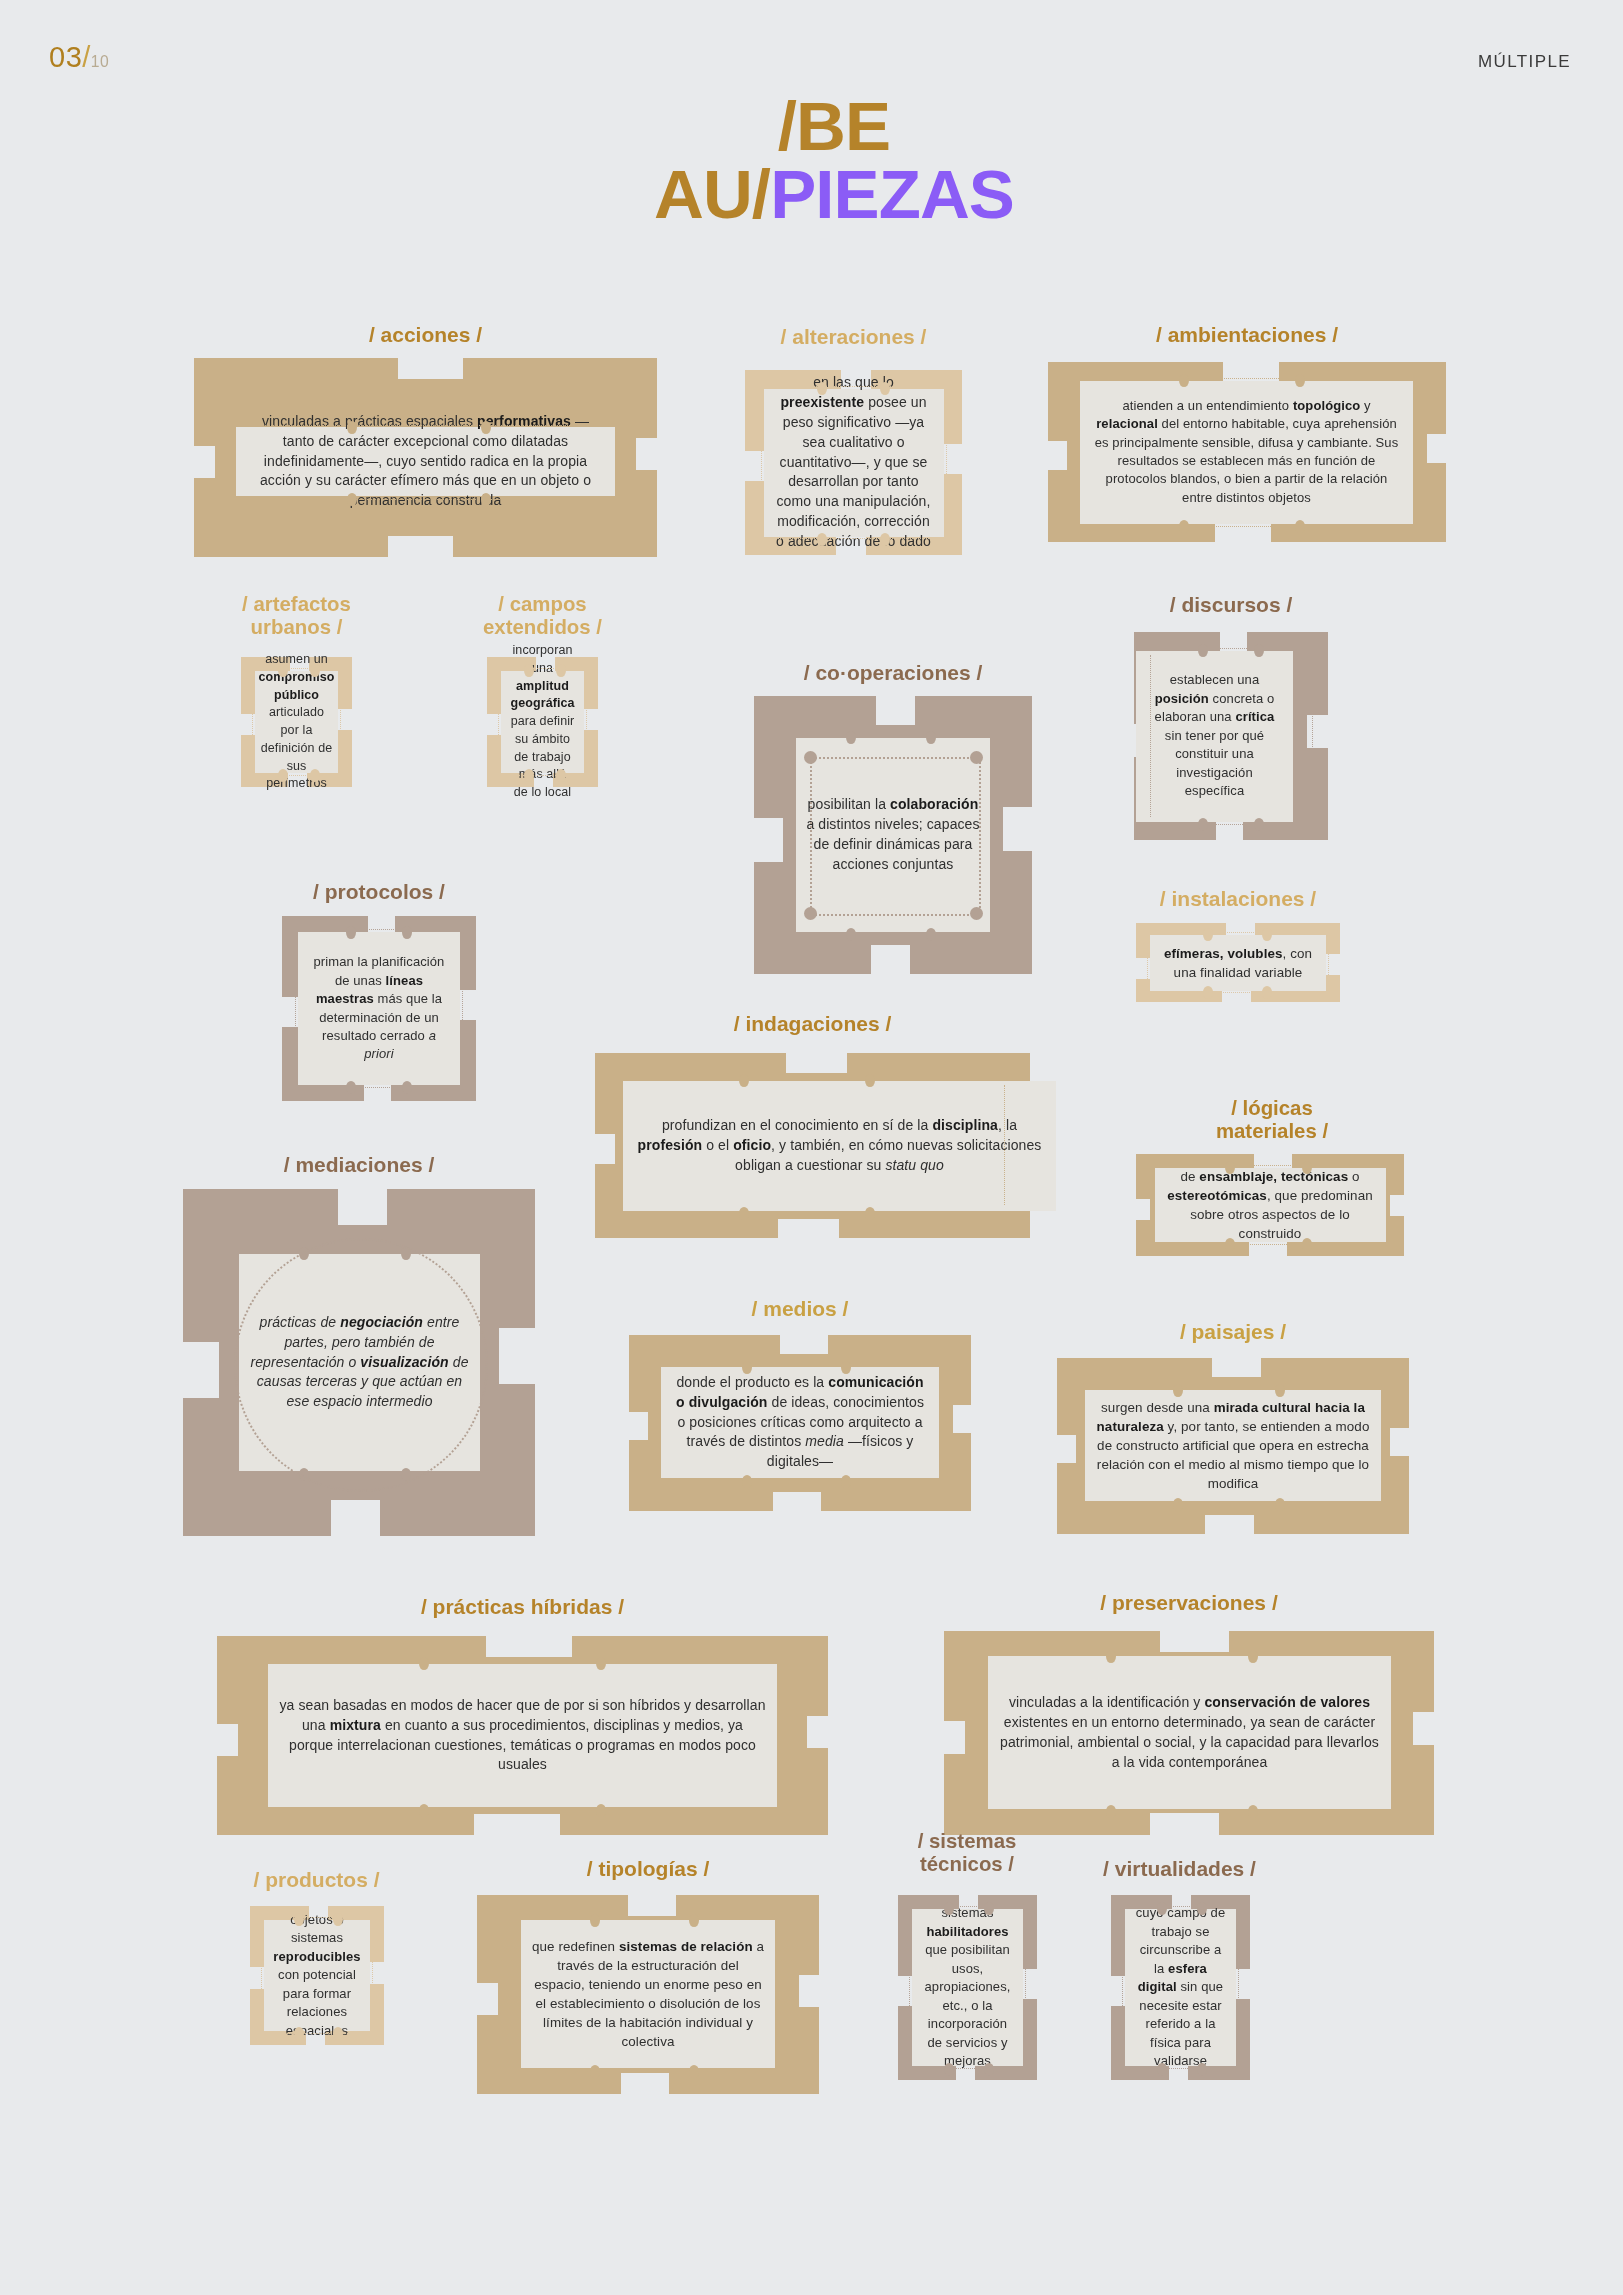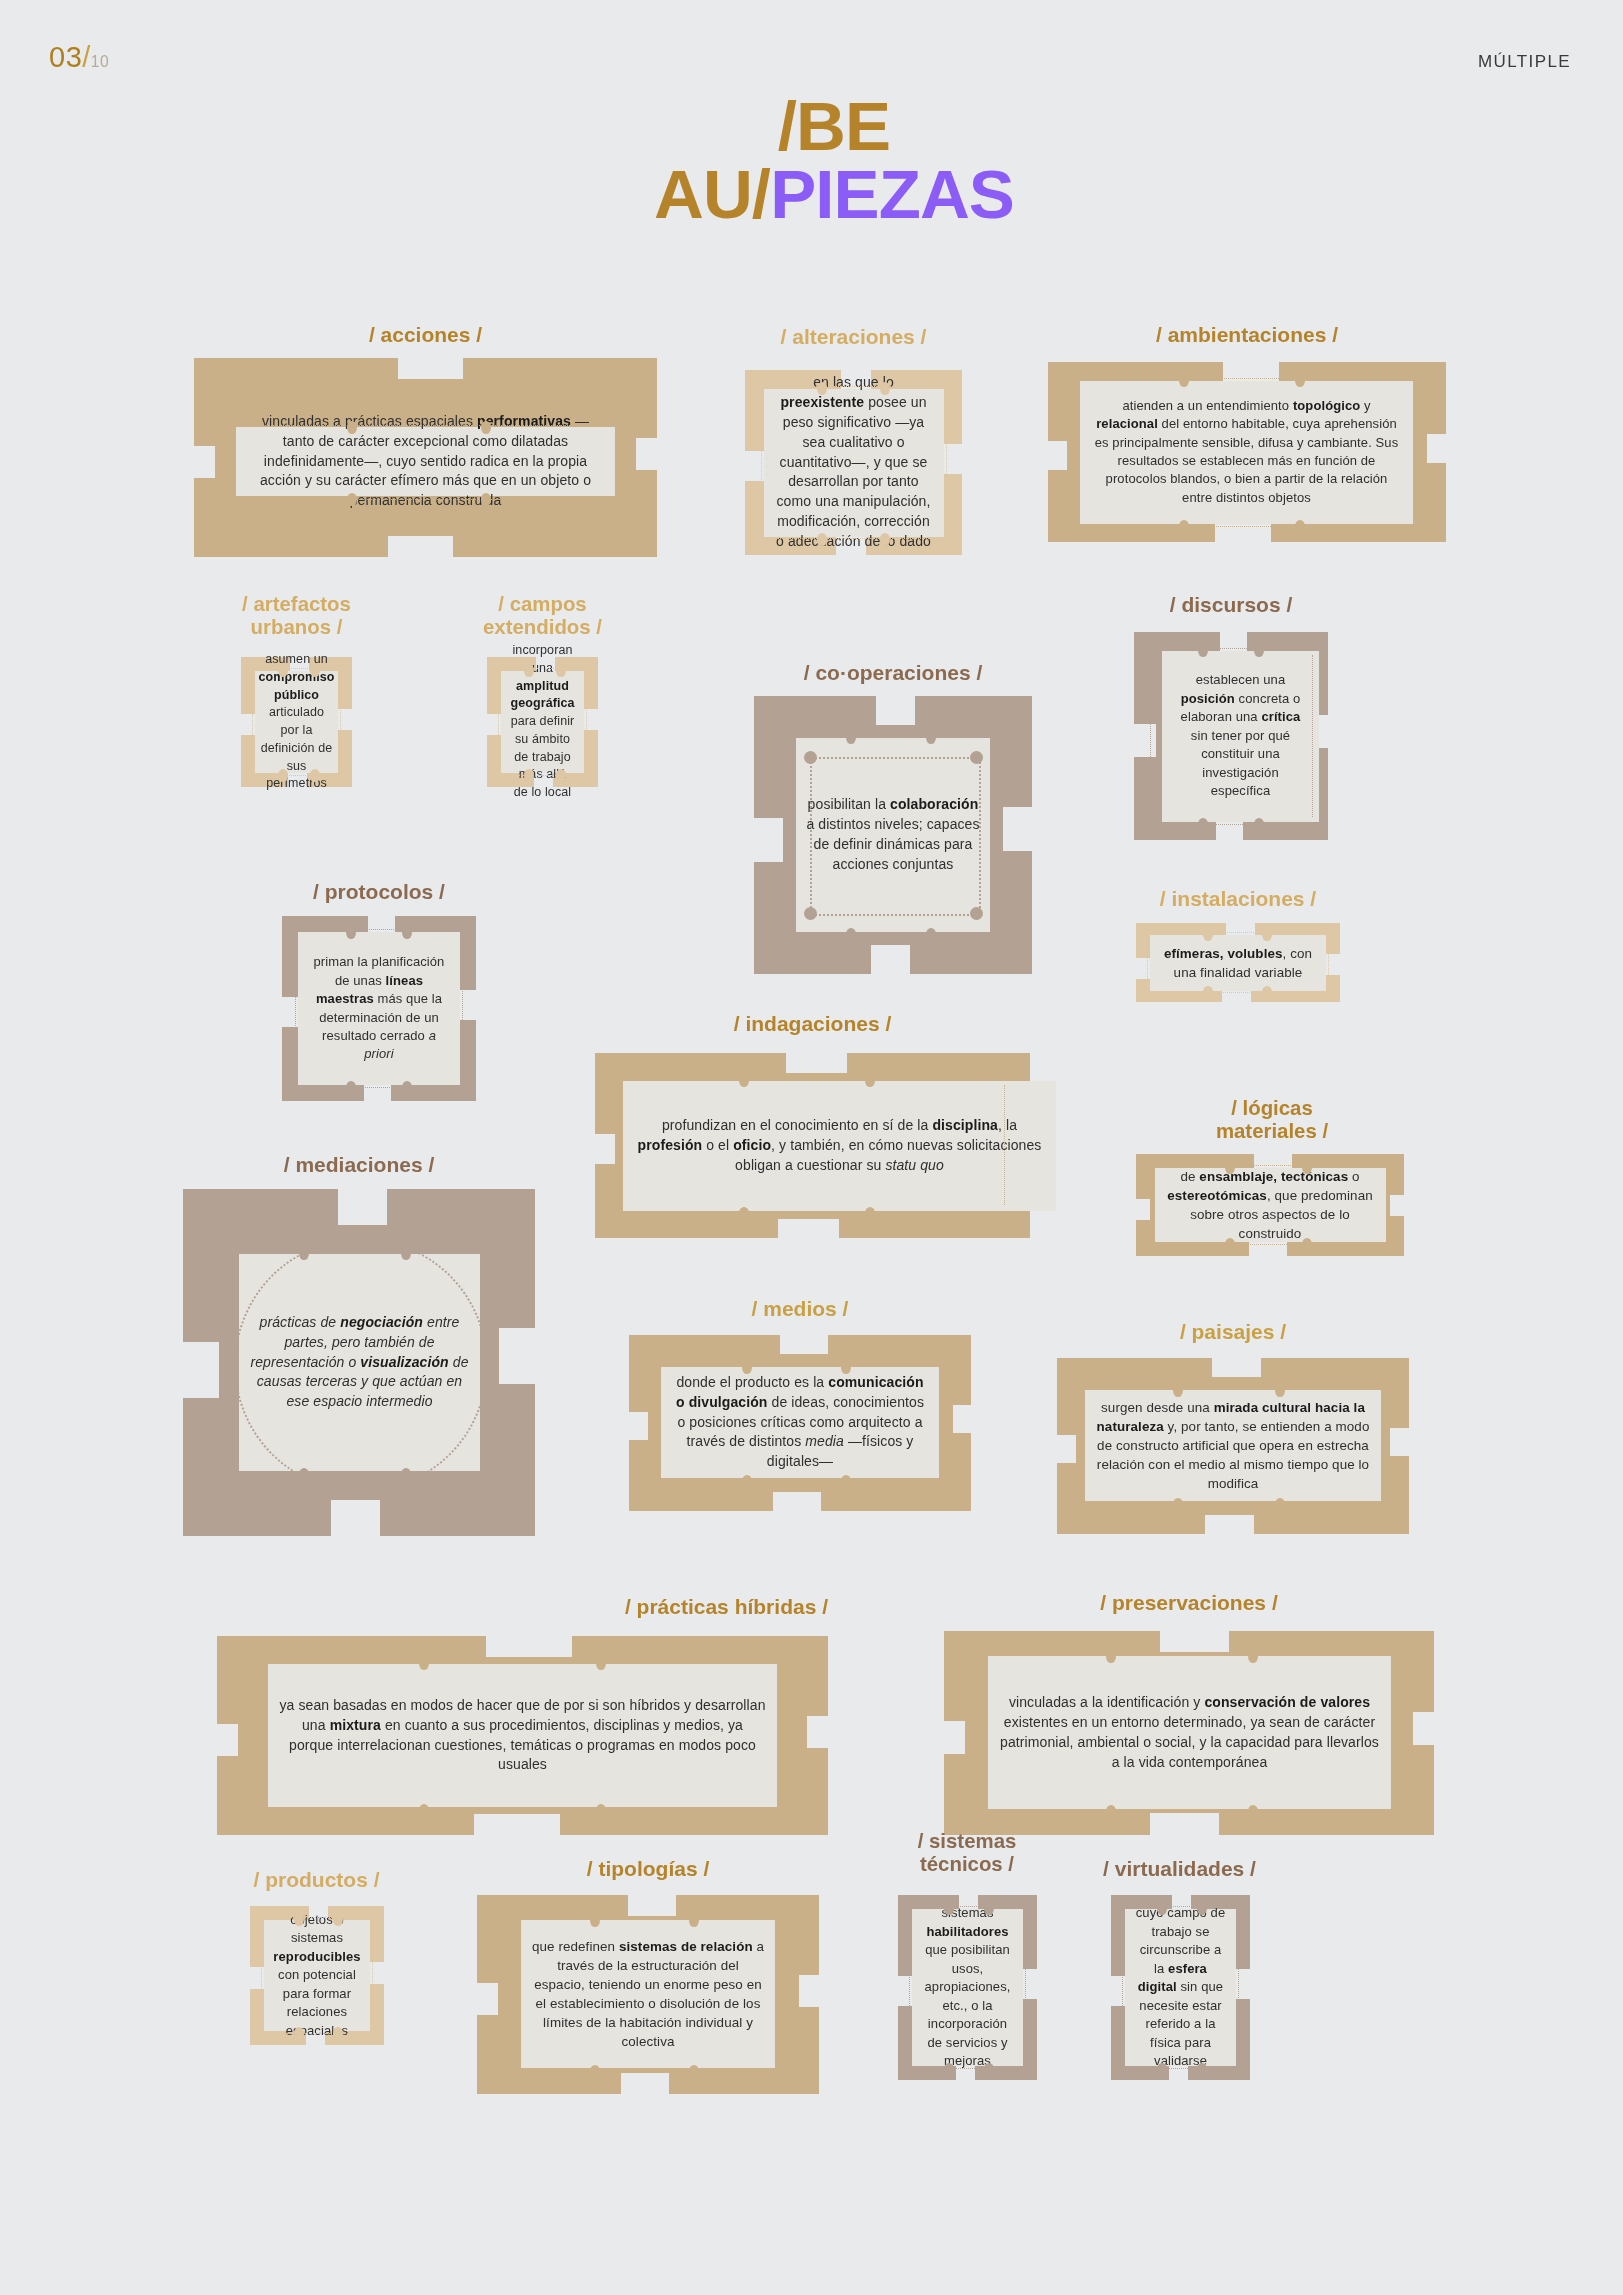--- a/index.html
+++ b/index.html
@@ -189,21 +189,21 @@
       <div class="dot" style="left: 50px; top: 211px; width: 13px; height: 13px; background: rgb(179, 161, 148);"></div>
       <div class="dot" style="left: 216px; top: 211px; width: 13px; height: 13px; background: rgb(179, 161, 148);"></div>
     </div>
     <div class="card-title" style="left: 1134px; top: 594px; width: 194px; font-size: 21px; color: rgb(139, 106, 79);">/ discursos /</div>
     <div class="card" style="left: 1134px; top: 632px; width: 194px; height: 208px;">
       <div class="frame-bg" style="background: rgb(179, 161, 148);"></div>
       <div class="notch" style="left: 86px; top: -0.9px; width: 27px; height: 23px;"></div>
       <div class="notch" style="left: -0.9px; top: 92px; width: 23px; height: 33px;"></div>
       <div class="notch" style="left: 173px; top: 83px; width: 23px; height: 33px;"></div>
       <div class="notch" style="left: 82px; top: 186px; width: 27px; height: 23px;"></div>
-      <div class="inner" style="left: 28px; top: 18.5px; width: 157px; height: 171px; padding: 6.5px 10.2px; justify-content: flex-end;">
+      <div class="inner" style="left: 2px; top: 18.5px; width: 157px; height: 171px; padding: 6.5px 10.2px; justify-content: flex-end;">
         <div class="body-text" style="font-size: 13px;">establecen una <b>posición</b> concreta o elaboran una <b>crítica</b> sin tener por qué constituir una investigación específica</div>
       </div>
       <div class="dotline" style="left: 23px; top: 15.7px; width: 148px; height: 0px; border-top: 1.9px dotted rgb(179, 161, 148); opacity: 0.95;"></div>
       <div class="dotline" style="left: 23px; top: 192px; width: 148px; height: 0px; border-top: 1.9px dotted rgb(179, 161, 148); opacity: 0.95;"></div>
       <div class="dotline" style="left: 15.7px; top: 23px; height: 162px; width: 0px; border-left: 1.9px dotted rgb(179, 161, 148); opacity: 0.95;"></div>
       <div class="dotline" style="left: 178px; top: 23px; height: 162px; width: 0px; border-left: 1.9px dotted rgb(179, 161, 148); opacity: 0.95;"></div>
       <div class="dot" style="left: 64px; top: 12px; width: 10.2px; height: 13px; background: rgb(179, 161, 148);"></div>
       <div class="dot" style="left: 120px; top: 12px; width: 10.2px; height: 13px; background: rgb(179, 161, 148);"></div>
       <div class="dot" style="left: 64px; top: 186px; width: 10.2px; height: 13px; background: rgb(179, 161, 148);"></div>
       <div class="dot" style="left: 120px; top: 186px; width: 10.2px; height: 13px; background: rgb(179, 161, 148);"></div>
@@ -335,21 +335,21 @@
       </div>
       <div class="dotline" style="left: 32px; top: 30px; width: 287px; height: 0px; border-top: 1.9px dotted rgb(201, 176, 136); opacity: 0.95;"></div>
       <div class="dotline" style="left: 32px; top: 145px; width: 287px; height: 0px; border-top: 1.9px dotted rgb(201, 176, 136); opacity: 0.95;"></div>
       <div class="dotline" style="left: 25px; top: 37px; height: 102px; width: 0px; border-left: 1.9px dotted rgb(201, 176, 136); opacity: 0.95;"></div>
       <div class="dotline" style="left: 326px; top: 37px; height: 102px; width: 0px; border-left: 1.9px dotted rgb(201, 176, 136); opacity: 0.95;"></div>
       <div class="dot" style="left: 116px; top: 26px; width: 10.2px; height: 13px; background: rgb(201, 176, 136);"></div>
       <div class="dot" style="left: 218px; top: 26px; width: 10.2px; height: 13px; background: rgb(201, 176, 136);"></div>
       <div class="dot" style="left: 116px; top: 140px; width: 10.2px; height: 13px; background: rgb(201, 176, 136);"></div>
       <div class="dot" style="left: 218px; top: 140px; width: 10.2px; height: 13px; background: rgb(201, 176, 136);"></div>
     </div>
-    <div class="card-title" style="left: 217px; top: 1596px; width: 611px; font-size: 21px; color: rgb(181, 131, 42); text-align: right;">/ prácticas híbridas /</div>
+    <div class="card-title" style="left: 217px; top: 1596px; width: 611px; font-size: 21px; color: rgb(181, 131, 42);">/ prácticas híbridas /</div>
     <div class="card" style="left: 217px; top: 1636px; width: 611px; height: 199px;">
       <div class="frame-bg" style="background: rgb(201, 176, 136);"></div>
       <div class="notch" style="left: 269px; top: -0.9px; width: 86px; height: 22px;"></div>
       <div class="notch" style="left: -0.9px; top: 88px; width: 22px; height: 32px;"></div>
       <div class="notch" style="left: 590px; top: 80px; width: 22px; height: 32px;"></div>
       <div class="notch" style="left: 257px; top: 178px; width: 86px; height: 22px;"></div>
       <div class="inner" style="left: 51px; top: 28px; width: 509px; height: 143px; padding: 6.5px 10.2px;">
         <div class="body-text" style="font-size: 14px;">ya sean basadas en modos de hacer que de por si son híbridos y desarrollan una <b>mixtura</b> en cuanto a sus procedimientos, disciplinas y medios, ya porque interrelacionan cuestiones, temáticas o programas en modos poco usuales</div>
       </div>
       <div class="dotline" style="left: 56px; top: 25px; width: 500px; height: 0px; border-top: 1.9px dotted rgb(201, 176, 136); opacity: 0.95;"></div>

